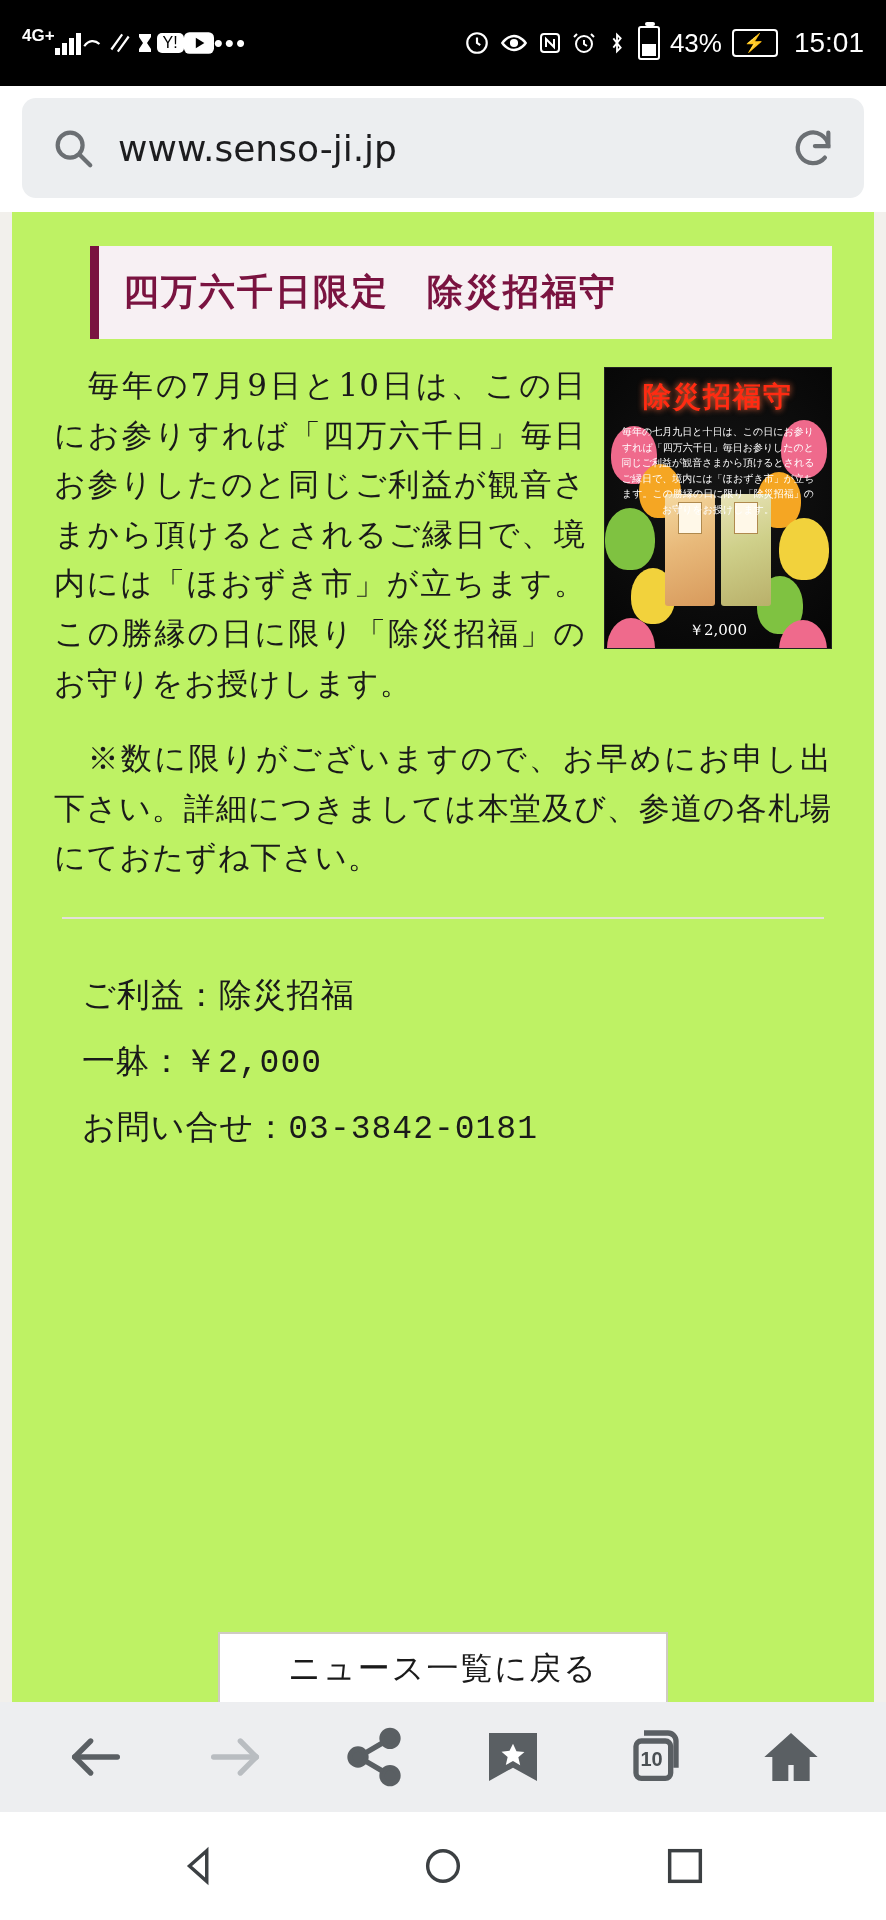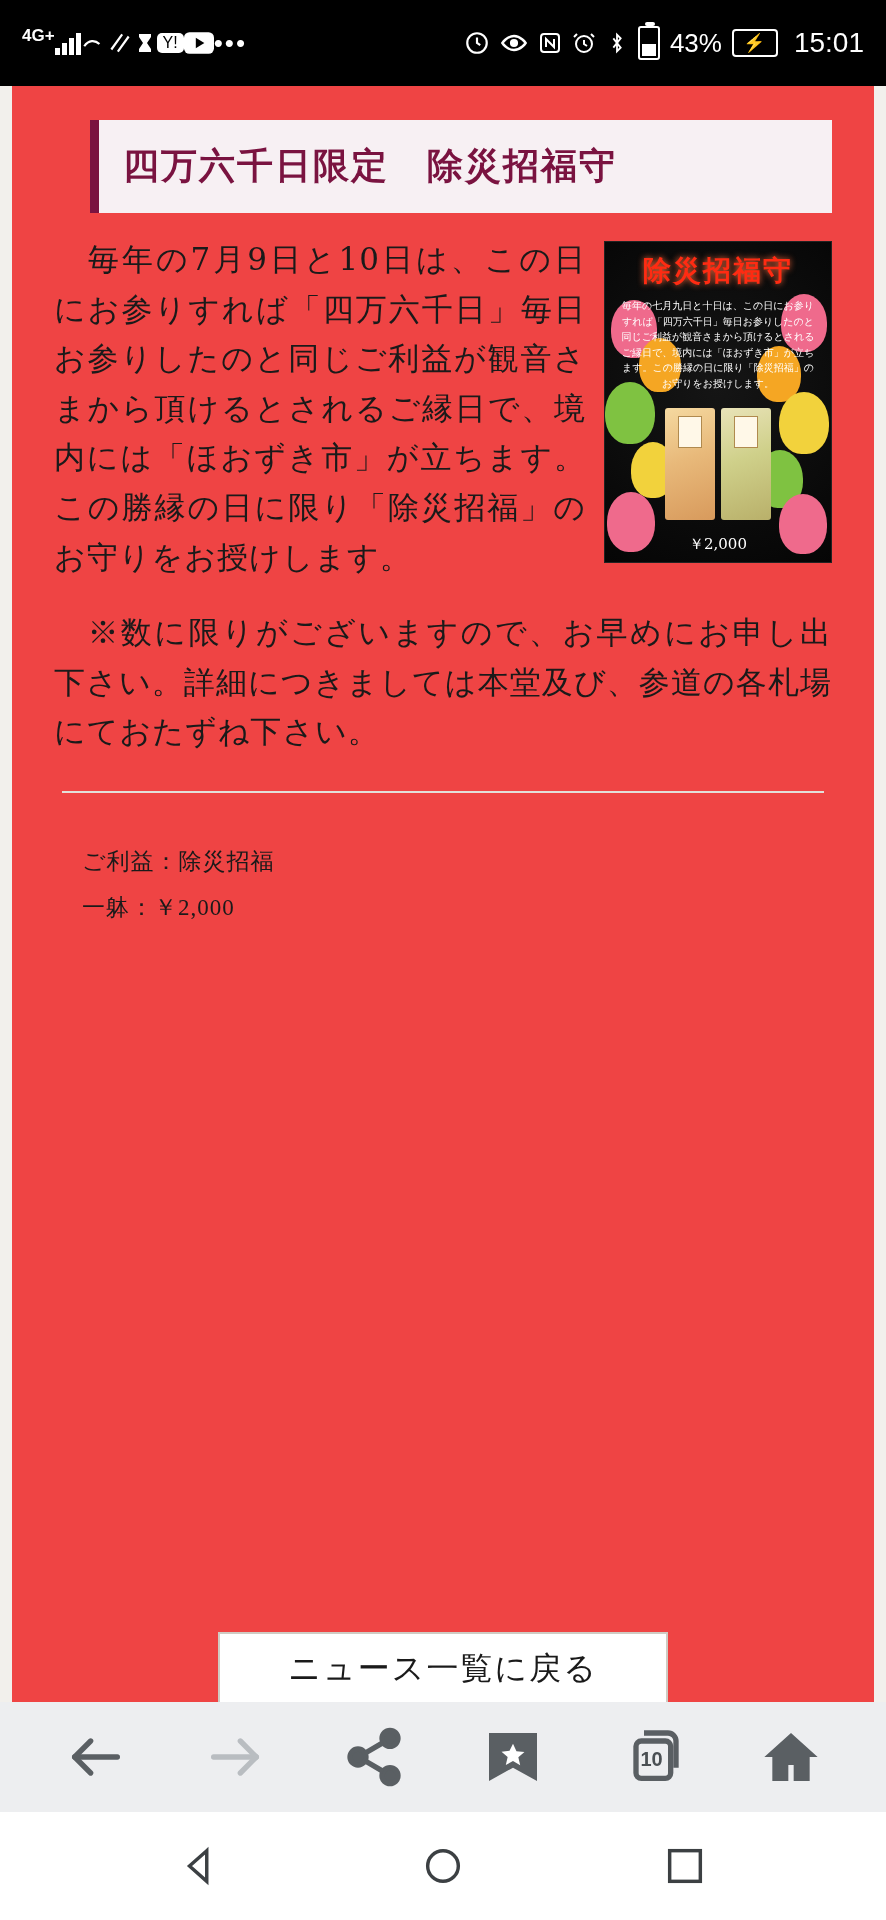--- a/index.html
+++ b/index.html
@@ -75,21 +75,21 @@
   .ico-btn svg { width: 100%; height: 100%; display: block; }
 
   
   .page {
     flex: 1 1 auto;
     background: #f2f0ec;
     overflow: hidden;
     position: relative;
   }
   .paper {
-    background: #ef4444;
+    background: #bef264;
     margin: 0 12px;
     min-height: 100%;
     padding: 26px 42px 0 42px;
     position: relative;
   }
   .article-title {
     background: #f7f0f3;
     border-left: 9px solid #7a1340;
     padding: 22px 24px;
     font-size: 36px;
@@ -109,21 +109,21 @@
   .para { margin-bottom: 26px; }
   .figure {
     float: right;
     width: 228px;
     margin: 6px 0 6px 18px;
     background: #0b0b0b;
     border: 1px solid #222;
   }
   .amulet-img {
     position: relative;
-    width: 100%; height: 320px;
+    width: 100%; height: 280px;
     background: radial-gradient(circle at 50% 45%, #151515 0%, #050505 100%);
     overflow: hidden;
   }
   .amulet-title {
     position: absolute; top: 10px; left: 0; right: 0;
     text-align: center;
     color: #ff2b12;
     font-family: "DejaVu Serif", serif;
     font-weight: bold;
     font-size: 28px;
@@ -166,22 +166,22 @@
   .amulet-price {
     position: absolute; bottom: 8px; left: 0; right: 0; text-align: center;
     color: #fff; font-size: 15px; font-family: "DejaVu Serif", serif; z-index: 4;
   }
   .divider {
     clear: both;
     border: 0; border-top: 2px solid #e3e0da;
     margin: 34px 8px 46px 8px;
   }
   .detail-list {
-    font-family: Liberation Serif, serif;
-    font-size: 23px;
+    font-family: Liberation Mono, monospace;
+    font-size: 33px;
     line-height: 2.0;
     color: #1a1a1a;
     padding-left: 28px;
     letter-spacing: 1px;
   }
   .top-btn {
     position: absolute;
     right: 28px; bottom: 84px;
     width: 130px; height: 126px;
     background: #3c1230;
@@ -299,20 +299,37 @@
             <path d="M8 7l8 10-4 4V3l4 4-8 10"></path>
           </svg>
       </span>
       <span class="batt"></span>
       <span class="batt-pct">43%</span>
       <span class="batt-charge">⚡</span>
       <span class="clock">15:01</span>
     </div>
   </div>
 
+  <div class="urlbar-wrap">
+    <div class="urlbar">
+      <span class="ico-btn">
+        <svg viewBox="0 0 24 24" fill="none" stroke="currentColor" stroke-width="2.2" stroke-linecap="round">
+            <circle cx="10.5" cy="10.5" r="6.5"></circle>
+            <path d="M15.5 15.5L21 21"></path>
+          </svg>
+      </span>
+      <span class="url-text" placeholder="検索またはURLを入力">www.senso-ji.jp</span>
+      <span class="ico-btn">
+        <svg viewBox="0 0 24 24" fill="none" stroke="currentColor" stroke-width="2.2" stroke-linecap="round">
+            <path d="M20 11a8 8 0 1 0-1.8 6"></path>
+            <path d="M20 4v7h-7"></path>
+          </svg>
+      </span>
+    </div>
+  </div>
 
   <div class="page">
     <div class="paper">
 
       <h1 class="article-title">四万六千日限定　除災招福守</h1>
 
       <div class="figure">
         <div class="amulet-img">
           <div class="lantern l1"></div>
           <div class="lantern l2"></div>
@@ -337,20 +354,21 @@
       <div class="body-text">
         <p class="para">　毎年の7月9日と10日は、この日にお参りすれば「四万六千日」毎日お参りしたのと同じご利益が観音さまから頂けるとされるご縁日で、境内には「ほおずき市」が立ちます。この勝縁の日に限り「除災招福」のお守りをお授けします。</p>
         <p class="para">　※数に限りがございますので、お早めにお申し出下さい。詳細につきましては本堂及び、参道の各札場にておたずね下さい。</p>
       </div>
 
       <hr class="divider">
 
       <div class="detail-list">
         <div>ご利益：除災招福</div>
         <div>一躰：￥2,000</div>
+        <div>お問い合せ：03-3842-0181</div>
       </div>
 
 
       <div class="back-btn">ニュース一覧に戻る</div>
     </div>
   </div>
 
   <div class="browser-bar">
     <span class="bb-item disabled">
       <svg viewBox="0 0 24 24" fill="none" stroke="#5a5f63" stroke-width="2" stroke-linecap="round" stroke-linejoin="round">

